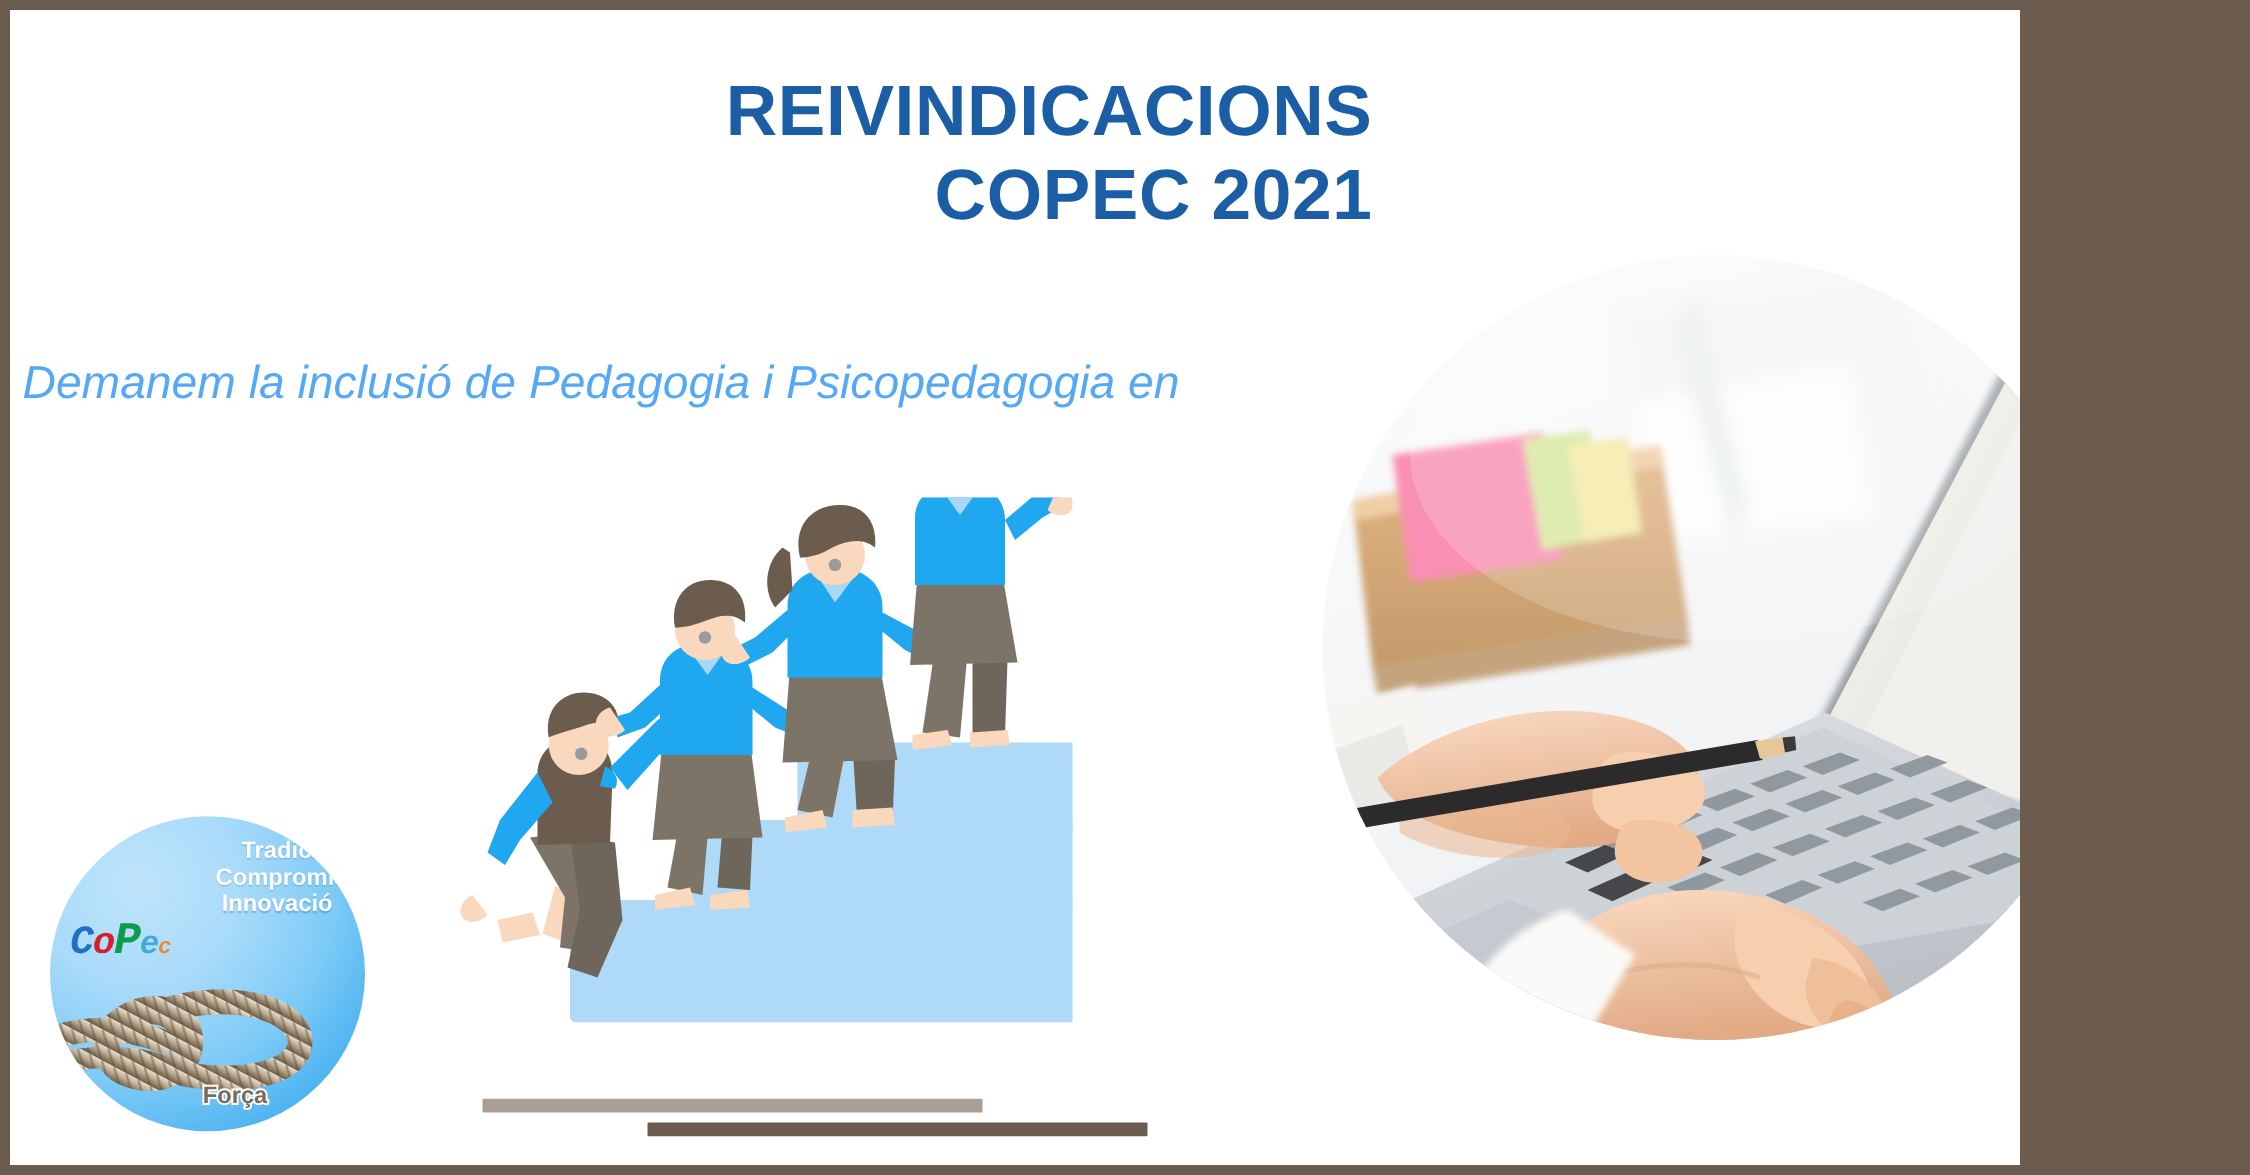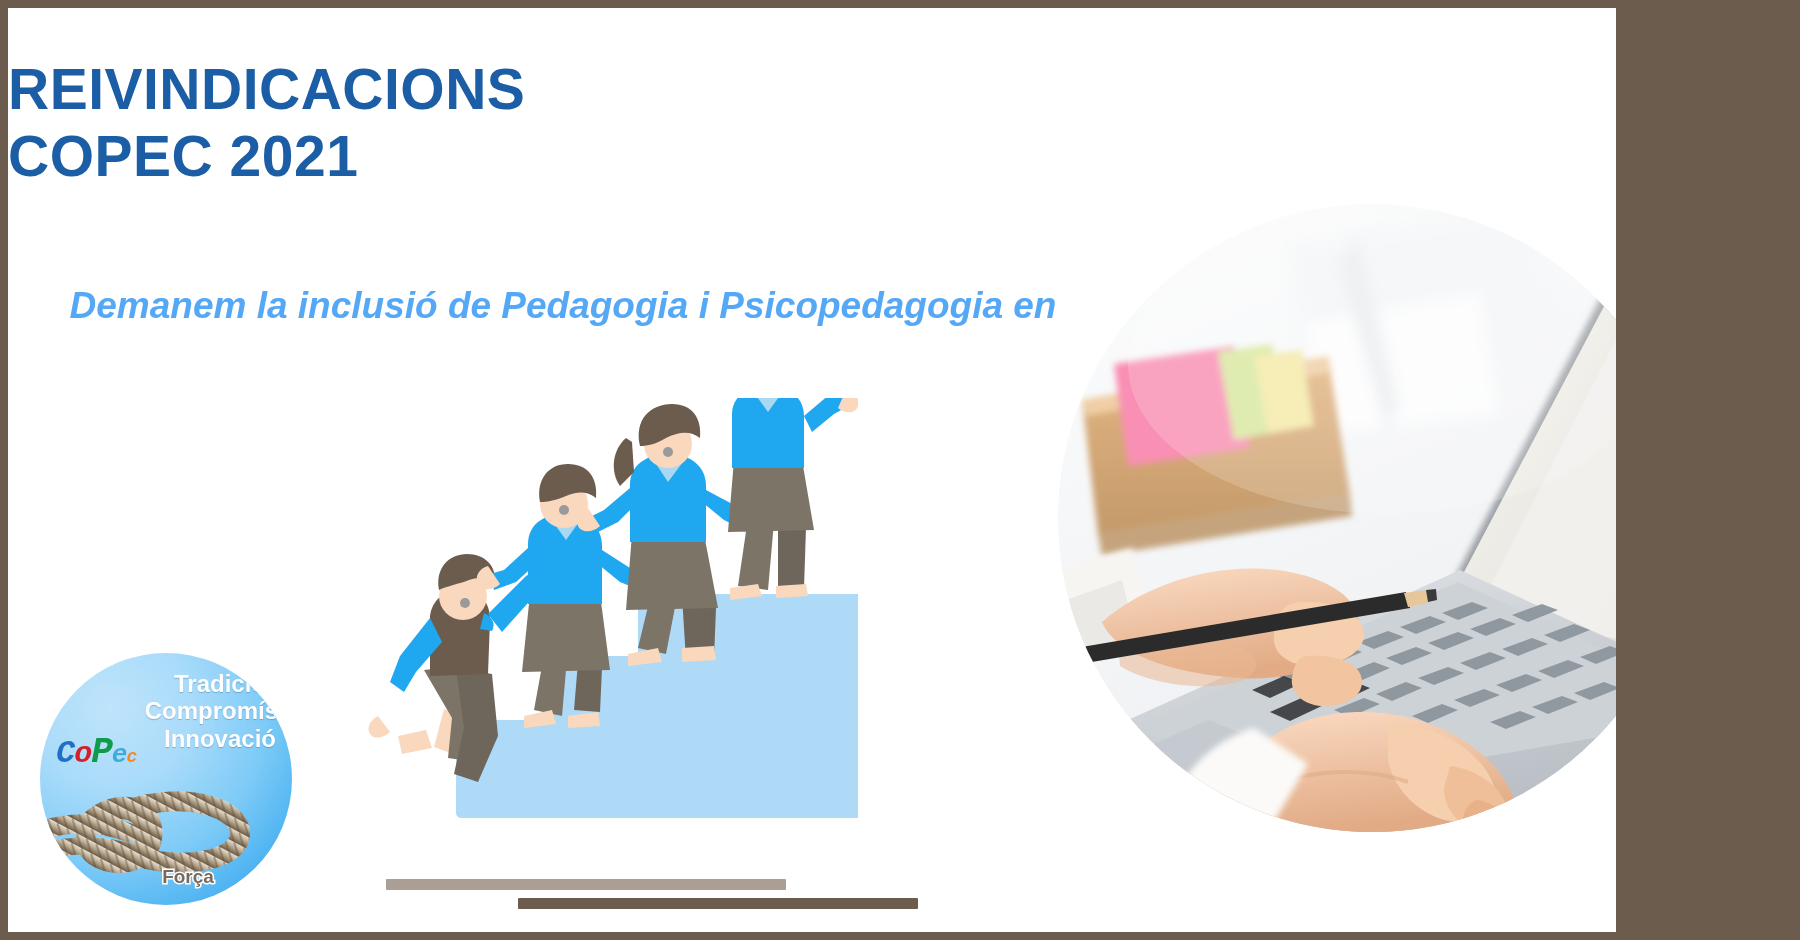--- a/index.html
+++ b/index.html
@@ -9,55 +9,55 @@
     background:#6b5c4d;
     font-family:"Liberation Sans","DejaVu Sans",sans-serif;
   }
   
   .card{
     position:absolute;left:8px;top:8px;width:1608px;height:924px;
     background:#ffffff;overflow:hidden;
   }
   
   .title{
-    position:absolute;left:0;top:48px;width:1090px;text-align:left;
+    position:absolute;left:0;top:48px;width:1090px;text-align:right;
     color:#1b5ea6;font-weight:bold;font-size:57px;line-height:1.18;
     letter-spacing:.5px;
   }
   .title .l2{display:block;}
   
   .subtitle{
-    position:absolute;left:10px;top:275px;width:1090px;text-align:center;
+    position:absolute;left:10px;top:275px;width:1090px;
     color:#55a8f5;font-style:italic;font-size:37px;line-height:1.22;
-    font-weight:700;
+    font-weight:400;
   }
   .subtitle .s2{display:block;}
   
   .illus{position:absolute;left:330px;top:390px;width:520px;height:420px;}
   .illus svg{display:block;width:100%;height:100%;}
   
   .bar{position:absolute;height:11px;border-radius:1px;}
   .bar-light{left:378px;top:871px;width:400px;background:#ab9e95;}
   .bar-dark{left:510px;top:890px;width:400px;background:#6b5c4d;}
   
   .logo{
     position:absolute;left:32px;top:645px;width:252px;height:252px;
     border-radius:50%;
     background:radial-gradient(circle at 28% 22%, #bfe4fb 0%, #a9dbfa 30%, #7ecbf7 58%, #35a7ee 92%);
     overflow:hidden;
   }
   .logo-claims{
     position:absolute;left:0;top:17px;width:100%;text-align:right;
-    padding-right:14px;color:#fff;font-size:24px;line-height:1.14;
+    padding-right:14px;color:#fff;font-size:19px;line-height:1.14;
     font-weight:600;text-shadow:0 1px 1px rgba(40,90,130,.35);
   }
   .logo-claims span{display:block;}
   .logo-claims .c1{margin-right:12px;}
   .logo-claims .c2{}
-  .logo-claims .c3{margin-right:2px;}
+  .logo-claims .c3{margin-right:12px;}
   .copec-mark{
     position:absolute;left:16px;top:78px;width:120px;height:44px;
     font-style:italic;font-weight:bold;font-size:30px;line-height:44px;
     letter-spacing:-1px;white-space:nowrap;font-family:Liberation Mono, monospace;
   }
   .copec-mark i{font-style:italic;}
   .cm-c1{color:#1f6fc4;font-size:32px;}
   .cm-o{color:#d5202b;font-size:30px;}
   .cm-p{color:#0f9b49;font-size:36px;}
   .cm-e{color:#3fa9dd;font-size:26px;}

